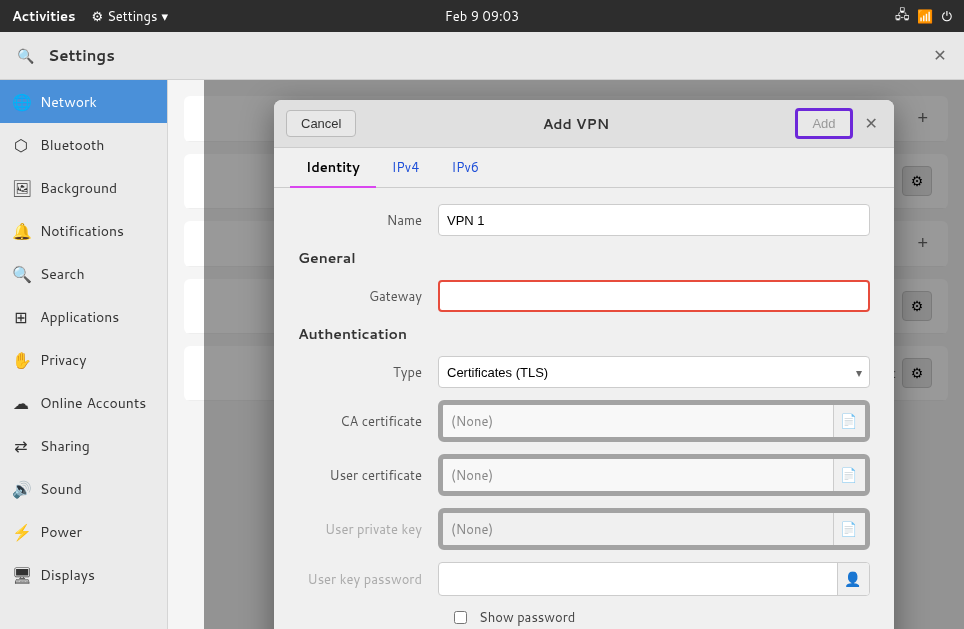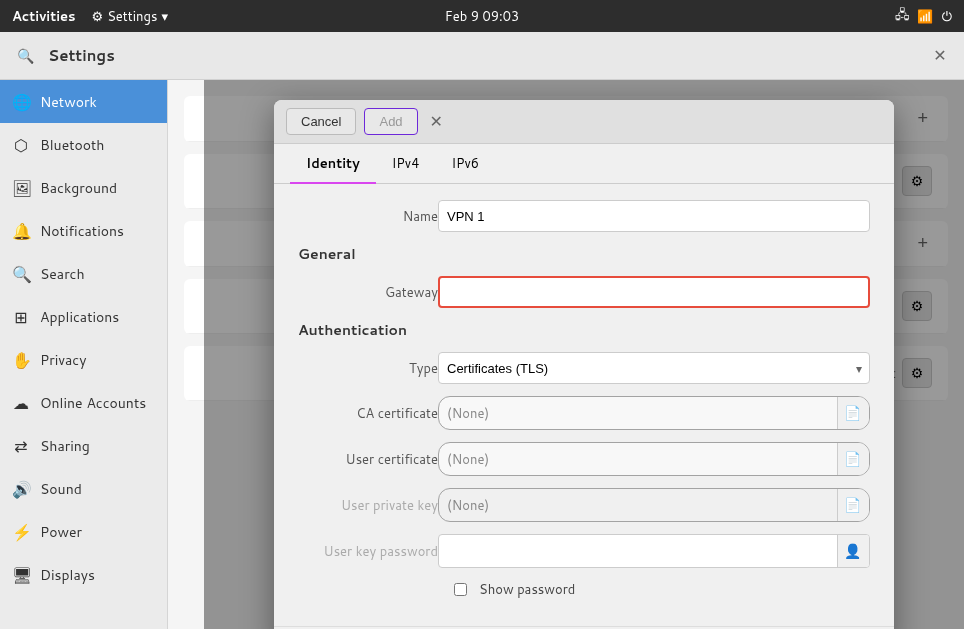--- a/index.html
+++ b/index.html
@@ -209,21 +209,21 @@
     }
     .dialog-title {
       flex: 1;
       text-align: center;
       font-size: 14px;
       font-weight: 600;
       color: #333;
     }
     .add-btn {
       padding: 5px 14px;
-      border: 1px solid #6d28d9;
+      border: 3px solid #6d28d9;
       border-radius: 4px;
       background: #e8e8e8;
       cursor: pointer;
       font-size: 13px;
       color: #999;
     }
     .close-x {
       background: none;
       border: none;
       font-size: 16px;
@@ -235,21 +235,21 @@
     
     .dialog-tabs {
       display: flex;
       background: #f0f0f0;
       border-bottom: 1px solid #ccc;
       padding: 0 16px;
     }
     .tab-item {
       padding: 10px 16px;
       font-size: 13px;
-      color: #000000;
+      color: #1d4ed8;
       cursor: pointer;
       border-bottom: 2px solid transparent;
       margin-bottom: -1px;
     }
     .tab-item.active {
       color: #000000;
       border-bottom: 2px solid #d946ef;
       font-weight: bold;
     }
 
@@ -258,20 +258,21 @@
       padding: 16px 24px;
     }
     .form-row {
       display: flex;
       align-items: center;
       margin-bottom: 12px;
     }
     .form-label {
       width: 140px;
       text-align: right;
+      padding-right: 16px;
       font-size: 13px;
       color: #555;
       flex-shrink: 0;
     }
     .form-label.dimmed { color: #aaa; }
     .form-input {
       flex: 1;
       height: 32px;
       border: 1px solid #ccc;
       border-radius: 4px;
@@ -310,22 +311,22 @@
       top: 50%;
       transform: translateY(-50%);
       pointer-events: none;
       font-size: 12px;
       color: #666;
     }
     .cert-input-wrapper {
       flex: 1;
       display: flex;
       align-items: flex-end;
-      border: 1px solid #a3a3a3;
-      border-radius: 12px;
+      border: 5px solid #a3a3a3;
+      border-radius: 6px;
       background: #f8f8f8;
       overflow: hidden;
     }
     .cert-input-text {
       flex: 1;
       padding: 0 8px;
       font-size: 13px;
       color: #888;
       height: 32px;
       line-height: 32px;
@@ -503,20 +504,21 @@
             <button class="gear-btn">⚙</button>
           </div>
         </div>
       </div>
 
       <div class="modal-overlay">
         <div class="vpn-dialog">
 
           <div class="dialog-header">
             <button class="cancel-btn">Cancel</button>
+            <span class="dialog-title">Add VPN</span>
             <button class="add-btn">Add</button>
             <button class="close-x">✕</button>
           </div>
 
           <div class="dialog-tabs">
             <div class="tab-item active">Identity</div>
             <div class="tab-item">IPv4</div>
             <div class="tab-item">IPv6</div>
           </div>
 

